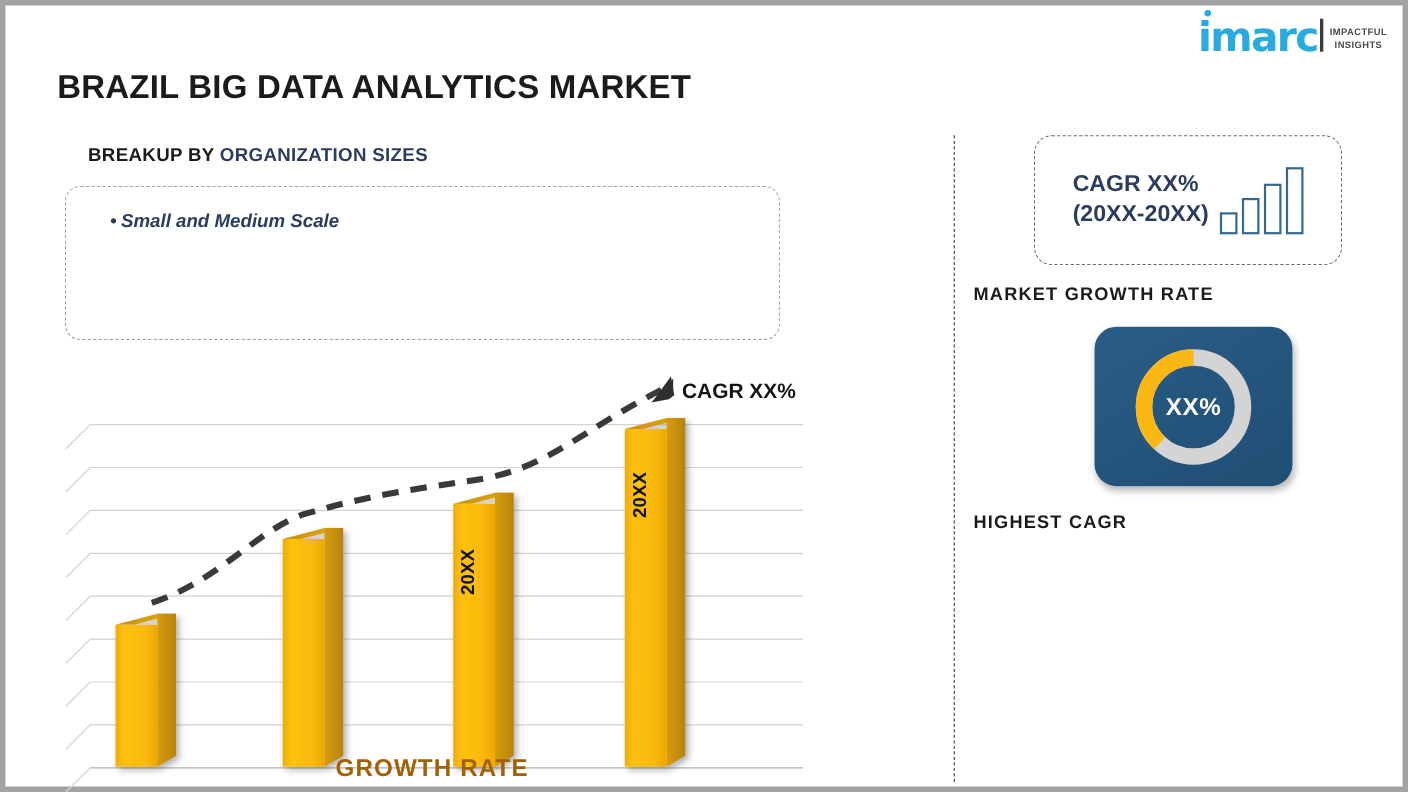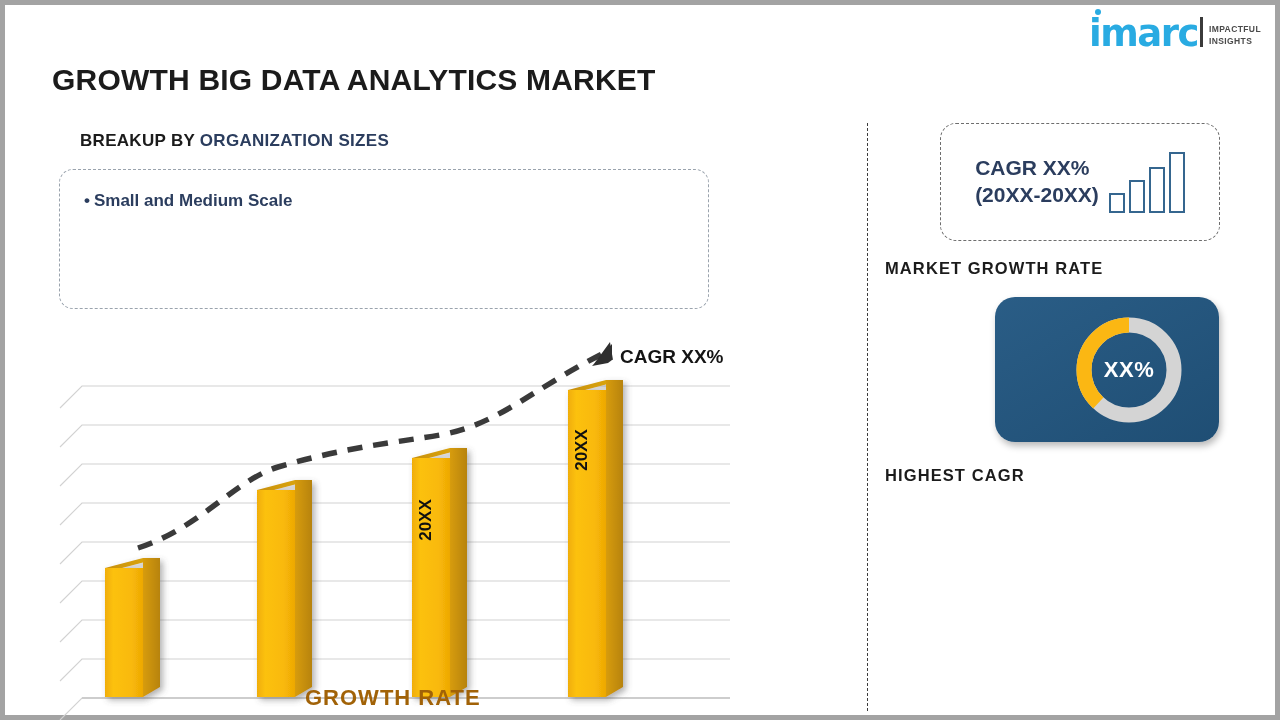--- a/index.html
+++ b/index.html
@@ -33,21 +33,21 @@
     position:absolute; left:6px; top:-8px;
     width:6px;height:6px;border-radius:50%;
     background:#29abe2;
   }
   #logo-bar{
     width:3px;height:30px;background:#3a3a3a;
     margin:0 6px 3px 2px;
   }
   #logo-tag{
     font-size:8.5px;font-weight:bold;color:#4a4a4a;
-    line-height:1.35;letter-spacing:.4px;margin-bottom:3px;
+    line-height:1.35;letter-spacing:.4px;margin-bottom:3px;text-align:center;
   }
 
   
   #title{
     position:absolute; left:47px; top:58px;
     font-size:30px; font-weight:bold; color:#1b1b1b;
     letter-spacing:.2px;
     font-family:"Liberation Sans", sans-serif;
   }
   #subtitle{
@@ -57,21 +57,22 @@
   }
   #subtitle .hl{ color:#2b3d5e; }
 
   
   #bullet-box{
     position:absolute; left:54px; top:164px;
     width:650px; height:140px;
     border:1.6px dashed #9aa3ad;
     border-radius:14px;
     box-sizing:border-box;
-    padding:16px 0 0 24px;
+    padding:16px 0 0 40px;
+    font-style:italic;
   }
   .bullet{
     font-size:17px;font-weight:bold;color:#2b3d5e;
     line-height:1.75;
   }
   .bullet .dot{ margin-right:4px; }
 
   
   #chart{
     position:absolute; left:45px; top:325px;
@@ -129,21 +130,21 @@
   #cap-market{ top:559px; }
 
   .donut-card{
     position:absolute; left:110px;
     width:180px;height:145px;
     background:linear-gradient(150deg,#2a5d86 0%,#1f4e74 100%);
     border-radius:20px;
     box-shadow:2px 4px 7px rgba(0,0,0,.28);
     display:flex;align-items:center;justify-content:center;
   }
-  #card-cagr{ top:174px;padding-left:44px; }
+  #card-cagr{ top:174px; }
   #card-market{ top:390px; }
   .donut-val{
     position:absolute;
     color:#fff;font-weight:bold;font-size:22px;
     letter-spacing:.5px;
   }
 </style>
 </head>
 <body>
 
@@ -154,21 +155,21 @@
       <span id="logo-dot"></span>
       <span>imarc</span>
     </div>
     <div id="logo-bar"></div>
     <div id="logo-tag">
       <div>IMPACTFUL</div>
       <div>INSIGHTS</div>
     </div>
   </div>
 
-  <div id="title">GROWTH BIG DATA ANALYTICS MARKET</div>
+  <div id="title">BRAZIL BIG DATA ANALYTICS MARKET</div>
 
   <div id="subtitle">
     <span>BREAKUP BY </span><span class="hl">ORGANIZATION SIZES</span>
   </div>
 
   <div id="bullet-box">
     <div class="bullet">
       <span class="dot">•</span><span>Small and Medium Scale</span>
     </div>
   </div>

